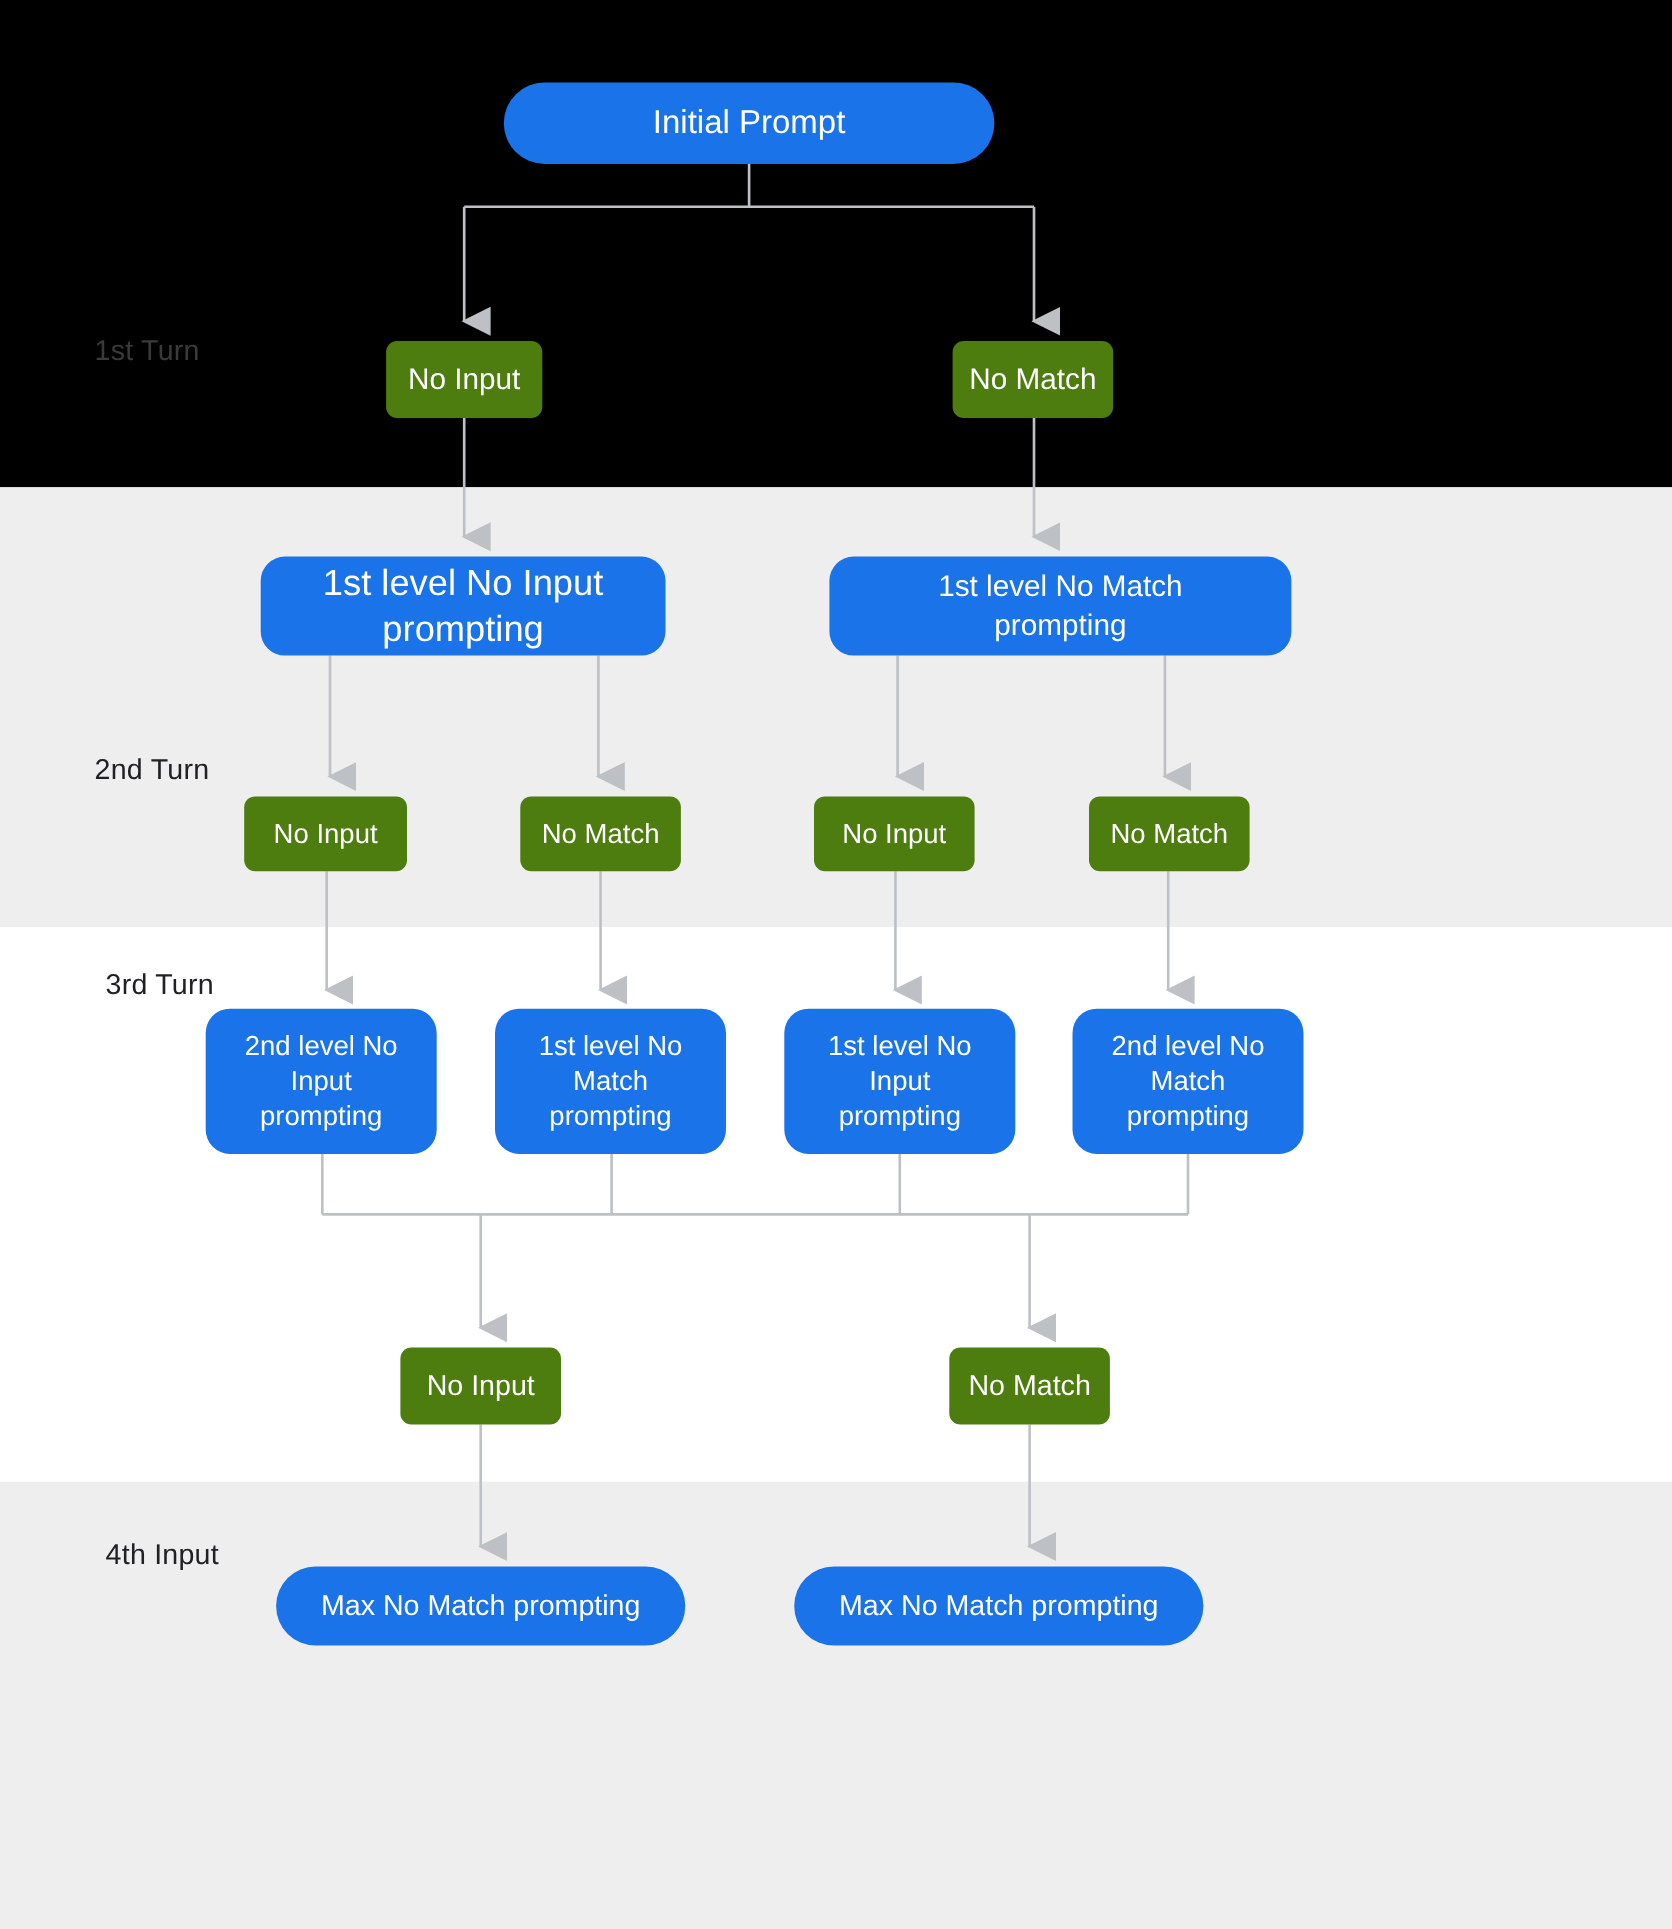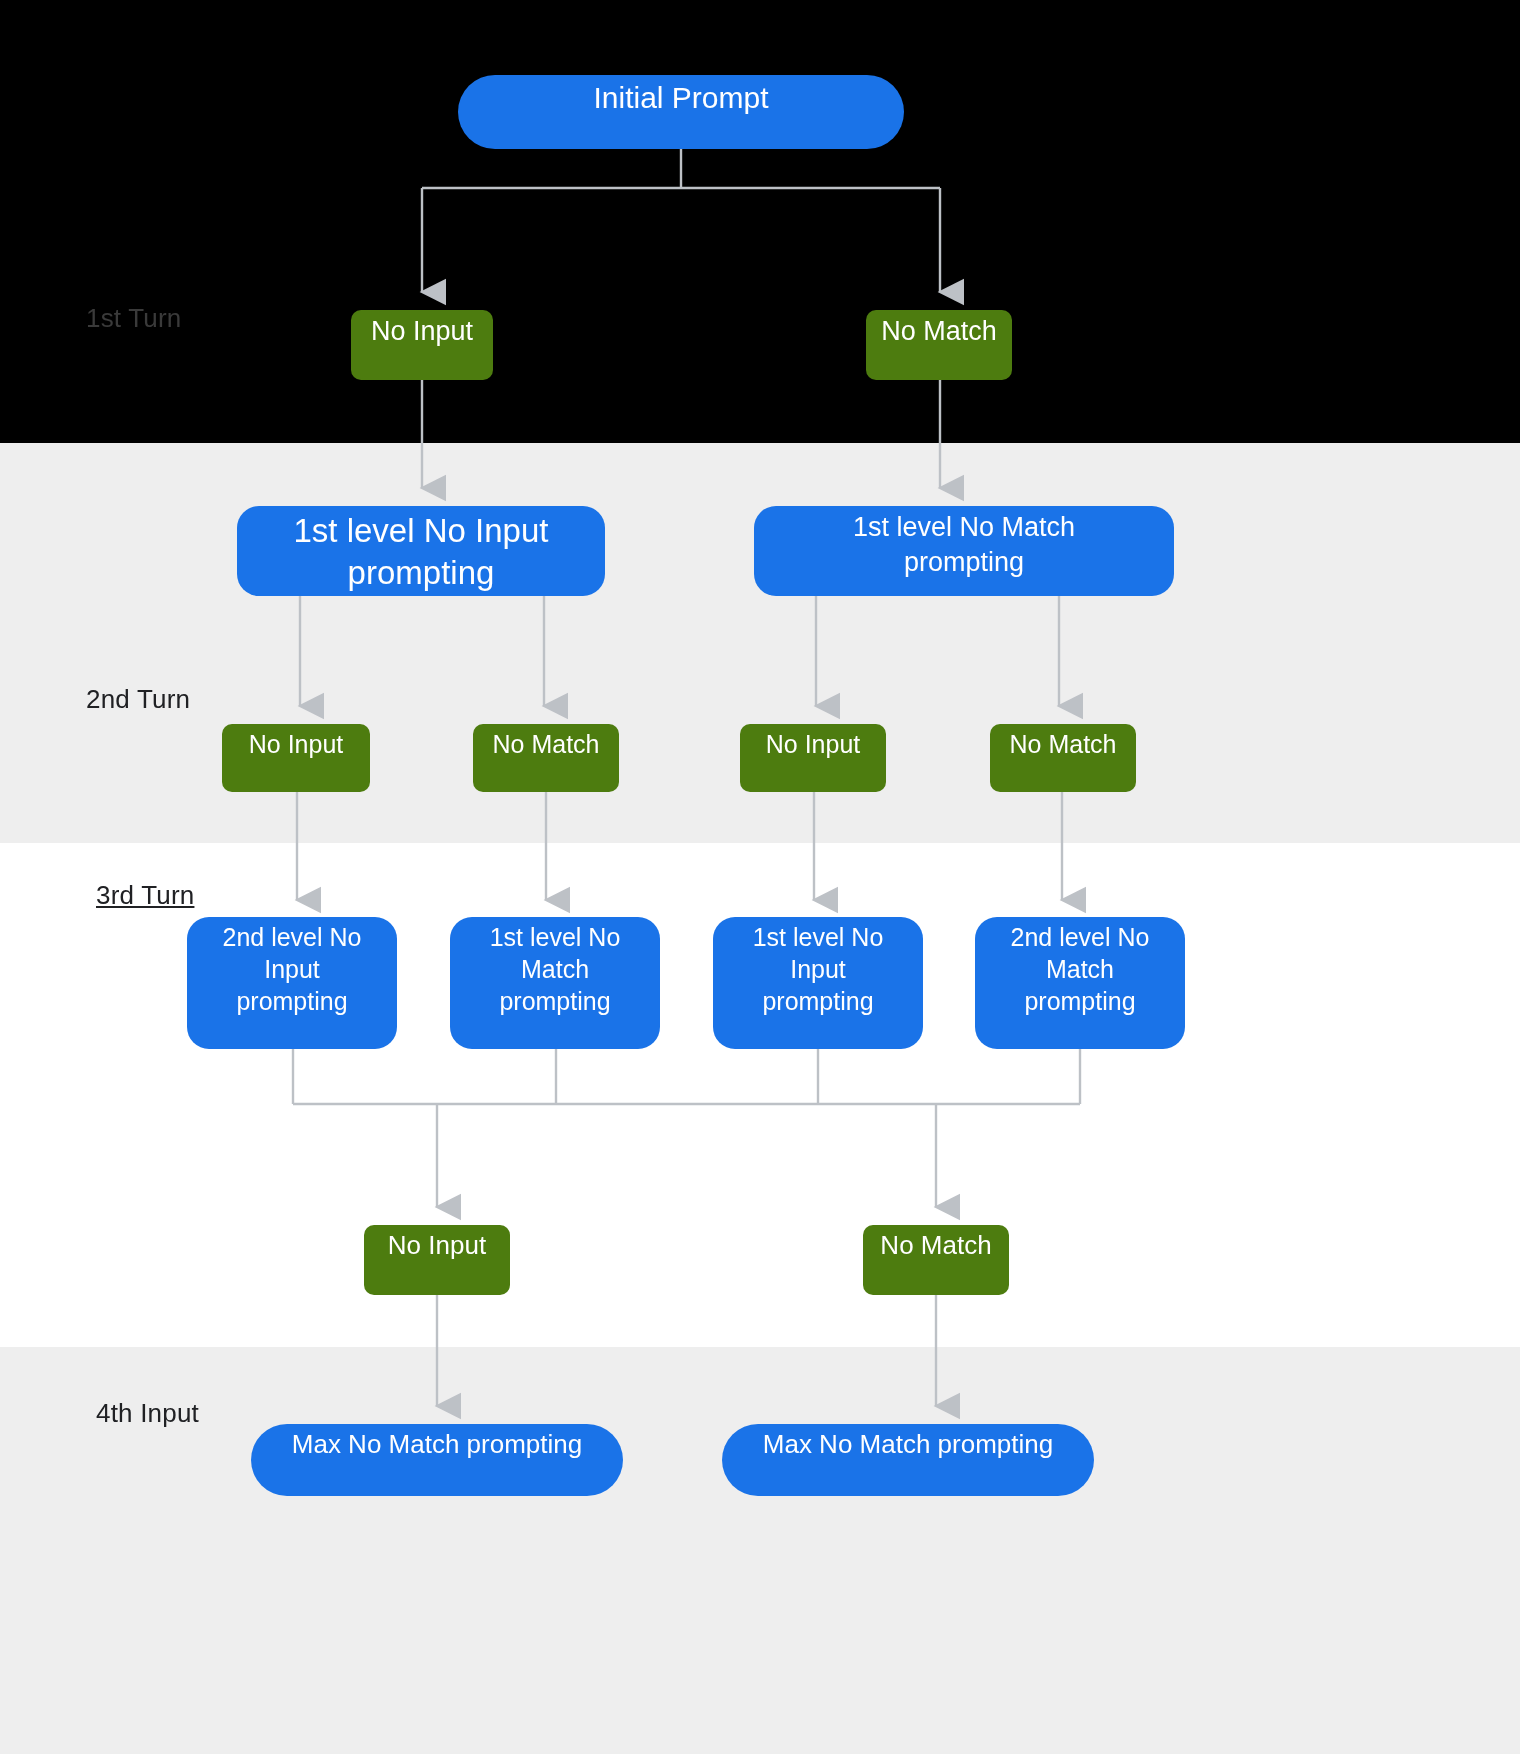--- a/index.html
+++ b/index.html
@@ -33,20 +33,21 @@
     color: #202124;
     white-space: nowrap;
     margin-left: 24px;
   }
   .turn-label.on-dark { color: #3a3a3a; }
 
   
   .node {
     position: absolute;
     display: flex;
+    align-items: center;
     justify-content: center;
     text-align: center;
     color: #ffffff;
     font-size: 26px;
     line-height: 1.28;
     box-sizing: border-box;
     padding: 4px 10px;
   }
   .node.blue  { background: #1a73e8; }
   .node.green { background: #4d7c0f; }
@@ -113,21 +114,21 @@
       <path d="M 936 1104 L 936 1207" marker-end="url(#arrow)"></path>
 
       <path d="M 437 1295 L 437 1406" marker-end="url(#arrow)"></path>
       <path d="M 936 1295 L 936 1406" marker-end="url(#arrow)"></path>
     </g>
   </svg>
 
   <div id="turn-labels">
       <div class="turn-label on-dark" style="left: 62px; top: 303px;">1st Turn</div>
       <div class="turn-label" style="left: 62px; top: 684px;">2nd Turn</div>
-      <div class="turn-label" style="left: 72px; top: 880px; text-decoration: underline;">3rd Turn</div>
+      <div class="turn-label" style="left: 72px; top: 880px;">3rd Turn</div>
       <div class="turn-label" style="left: 72px; top: 1398px;">4th Input</div>
     </div>
 
   <div id="nodes">
       <div class="node blue pill" style="left: 458px; top: 75px; width: 446px; height: 74px; font-size: 30px;">
         <span>Initial Prompt</span>
       </div>
       <div class="node green rect" style="left: 351px; top: 310px; width: 142px; height: 70px; font-size: 27px;">
         <span>No Input</span>
       </div>

